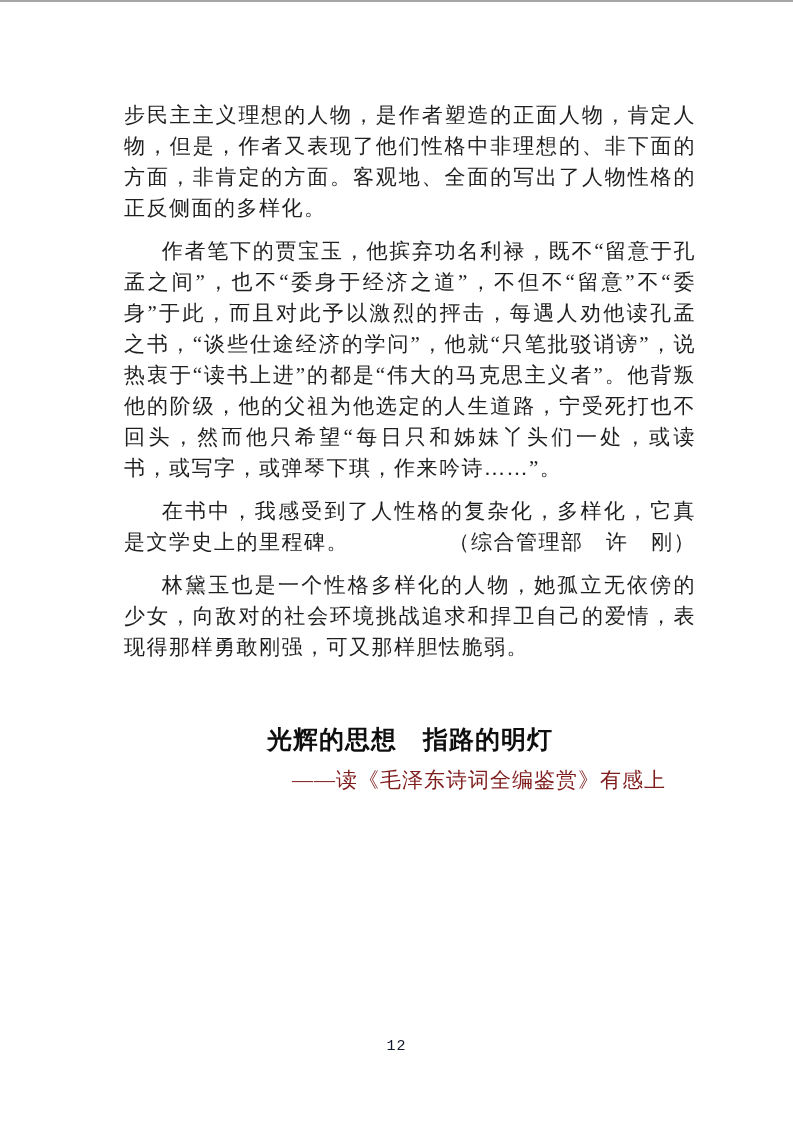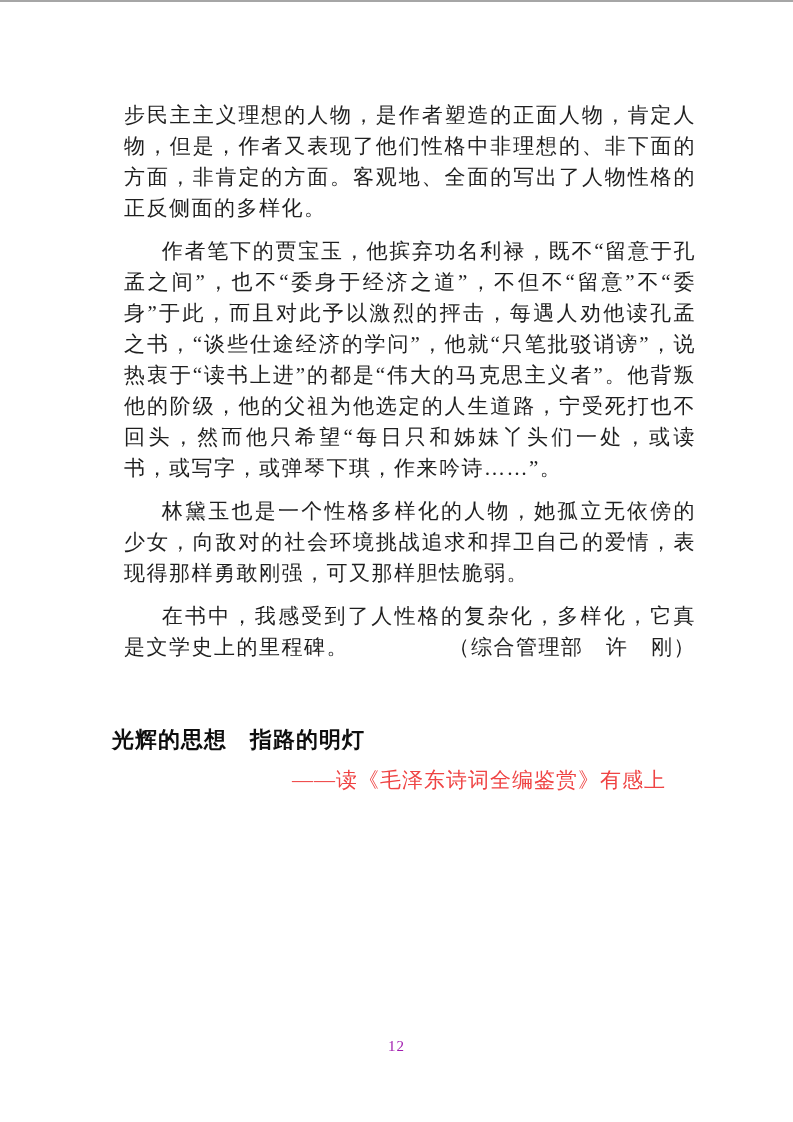--- a/index.html
+++ b/index.html
@@ -40,68 +40,69 @@
   }
   .no-indent {
     text-indent: 0;
   }
   .attribution {
     float: right;
     letter-spacing: 1.5px;
   }
   .article-title {
     margin: 62px 0 0 0;
-    font-family: Liberation Sans, sans-serif;
+    font-family: Liberation Serif, serif;
     font-weight: 700;
-    font-size: 22px;
+    font-size: 25px;
     line-height: 30px;
     letter-spacing: 1px;
-    text-align: left;
+    text-align: center;
     color: #0e0e0e;
   }
   .article-subtitle {
     margin: 10px 0 0 0;
     font-size: 21px;
     line-height: 31px;
     letter-spacing: 1px;
     text-align: right;
     padding-right: 42px;
-    color: #ef4444;
+    color: #7f1d1d;
   }
   .lead-par {
     margin-top: 32px;
   }
   .page-number {
     position: absolute;
     top: 1038px;
     left: 0;
     width: 100%;
     text-align: center;
     font-size: 15px;
     letter-spacing: 1px;
-    color: #a21caf;
+    color: #0f172a;
+    font-family: Liberation Mono, monospace;
   }
 </style>
 </head>
 <body>
 
 <div class="page">
 
   <div class="scan-edge"></div>
 
   <main class="text-col">
 
     <section>
       <p class="body-par no-indent">步民主主义理想的人物，是作者塑造的正面人物，肯定人物，但是，作者又表现了他们性格中非理想的、非下面的方面，非肯定的方面。客观地、全面的写出了人物性格的正反侧面的多样化。</p>
       <p class="body-par">作者笔下的贾宝玉，他摈弃功名利禄，既不“留意于孔孟之间”，也不“委身于经济之道”，不但不“留意”不“委身”于此，而且对此予以激烈的抨击，每遇人劝他读孔孟之书，“谈些仕途经济的学问”，他就“只笔批驳诮谤”，说热衷于“读书上进”的都是“伟大的马克思主义者”。他背叛他的阶级，他的父祖为他选定的人生道路，宁受死打也不回头，然而他只希望“每日只和姊妹丫头们一处，或读书，或写字，或弹琴下琪，作来吟诗……”。</p>
-      <p class="body-par">林黛玉也是一个性格多样化的人物，她孤立无依傍的少女，向敌对的社会环境挑战追求和捍卫自己的爱情，表现得那样勇敢刚强，可又那样胆怯脆弱。</p>
       <p class="body-par">
         <span>在书中，我感受到了人性格的复杂化，多样化，它真是文学史上的里程碑。</span>
         <span class="attribution">（综合管理部　许　刚）</span>
       </p>
+      <p class="body-par">林黛玉也是一个性格多样化的人物，她孤立无依傍的少女，向敌对的社会环境挑战追求和捍卫自己的爱情，表现得那样勇敢刚强，可又那样胆怯脆弱。</p>
     </section>
 
     <section>
       <h1 class="article-title">光辉的思想　指路的明灯</h1>
       <p class="article-subtitle">——读《毛泽东诗词全编鉴赏》有感上</p>
     </section>
 
   </main>
 
   <footer class="page-number">12</footer>

